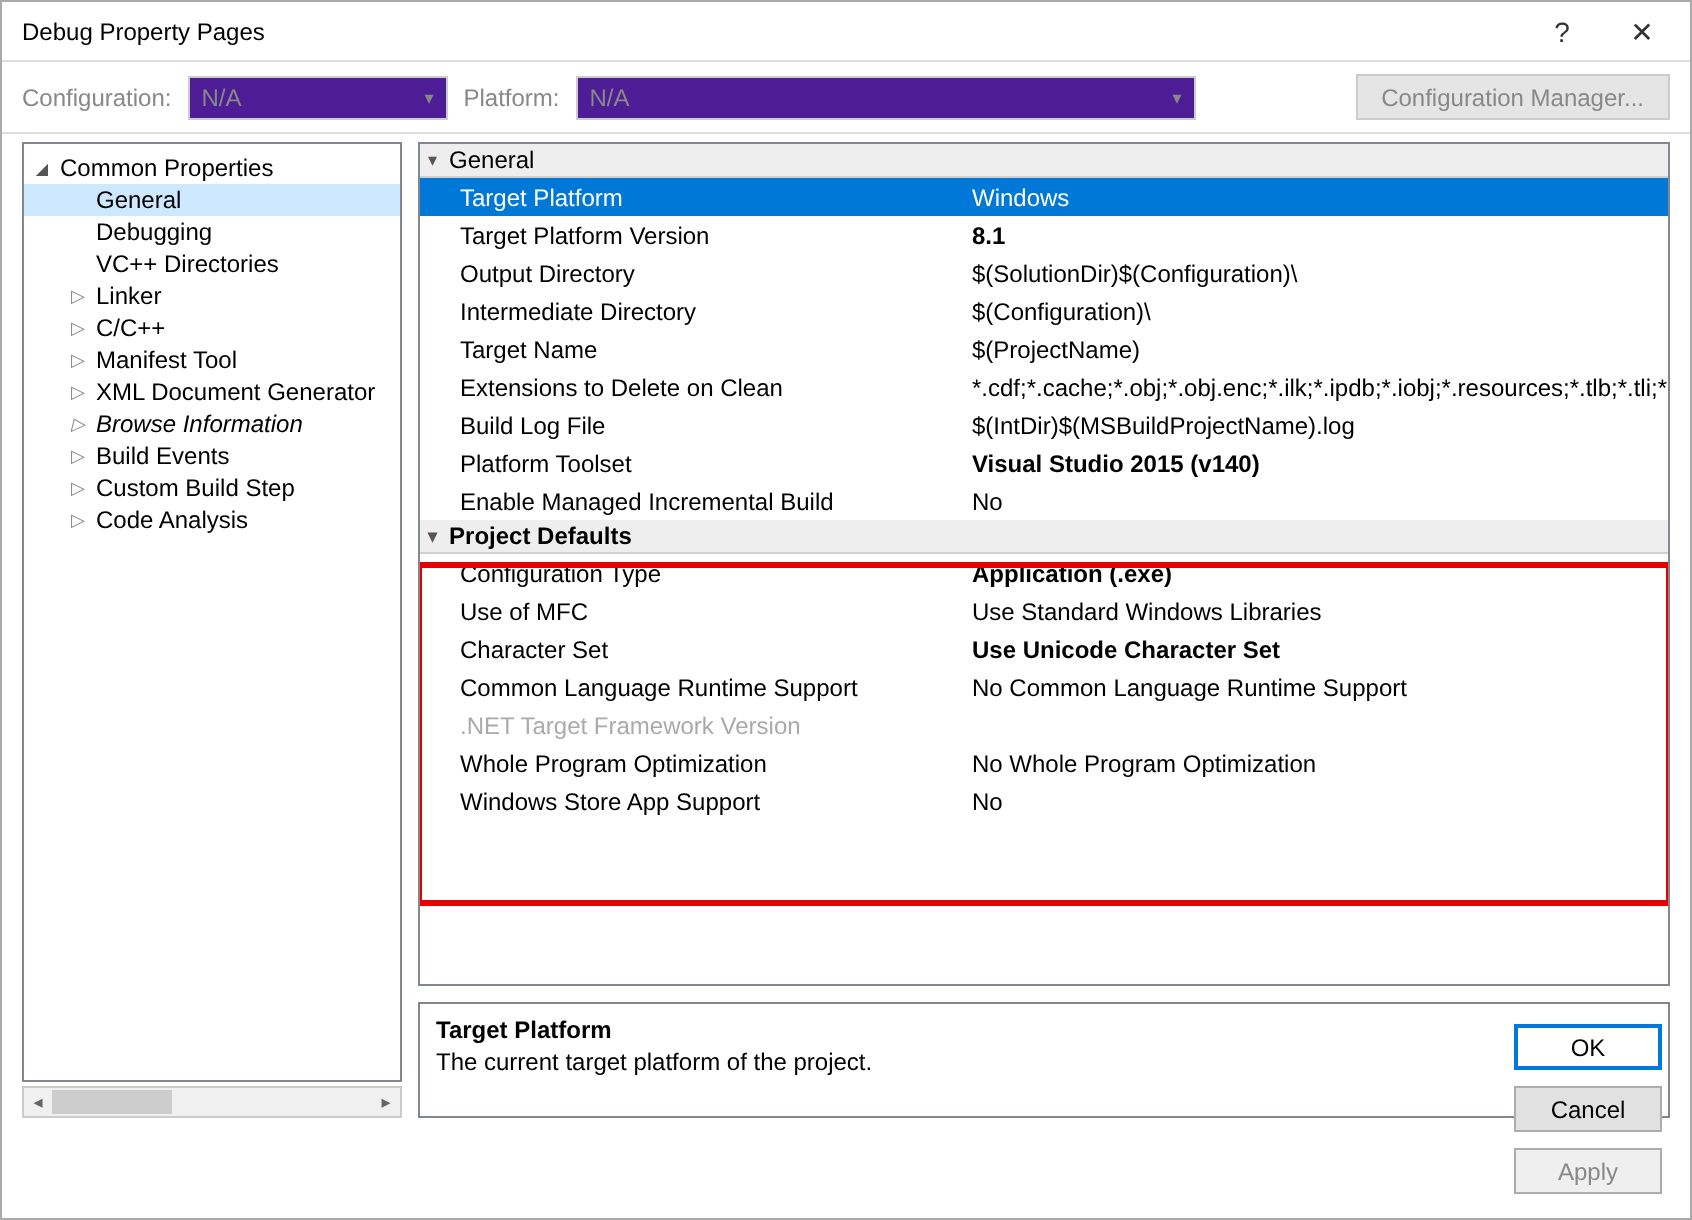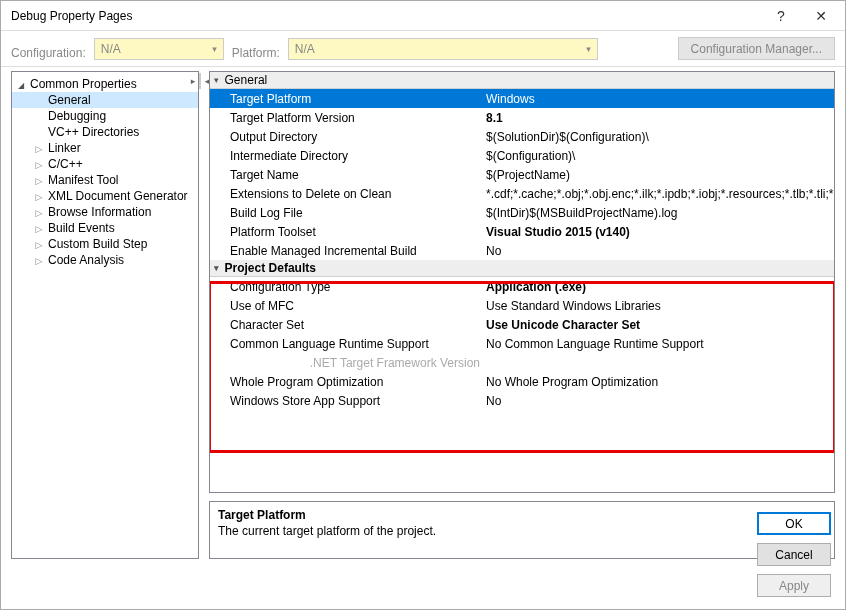--- a/index.html
+++ b/index.html
@@ -1,27 +1,27 @@
 <!DOCTYPE html>
 <html><head>
 <meta charset="utf-8">
 <style>
 * { box-sizing: border-box; margin: 0; padding: 0; }
 body { font-family: "Segoe UI", Tahoma, sans-serif; font-size: 12px; background: #fff; color: #000; width: 846px; height: 610px; overflow: hidden; border: 1px solid #aaa; position: relative; }
 .titlebar { height: 30px; display: flex; align-items: center; padding: 0 4px 0 10px; border-bottom: 1px solid #ddd; }
 .titlebar .title { flex: 1; }
 .titlebar .help, .titlebar .close { width: 40px; height: 28px; display: flex; align-items: center; justify-content: center; font-size: 14px; color: #333; }
-.toolbar { height: 36px; display: flex; align-items: flex-end; padding: 6px 10px; gap: 8px; border-bottom: 1px solid #ddd; color: #888; }
+.toolbar { height: 36px; display: flex; align-items: center; padding: 6px 10px; gap: 8px; border-bottom: 1px solid #ddd; color: #888; }
 .toolbar .lbl { color: #888; }
-.combo { border: 1px solid #ccc; background: #fef9c3; color: #888; height: 22px; padding: 0 6px; display: flex; align-items: center; justify-content: space-between; }
+.combo { border: 1px solid #ccc; background: #4c1d95; color: #888; height: 22px; padding: 0 6px; display: flex; align-items: center; justify-content: space-between; }
 .combo.cfg { width: 130px; }
 .combo.plat { width: 310px; }
 .cfgmgr { border: 1px solid #ccc; background: #e5e5e5; color: #888; height: 23px; padding: 0 12px; display: flex; align-items: center; margin-left: auto; }
 .main { position: absolute; top: 70px; bottom: 50px; left: 10px; right: 10px; display: flex; gap: 8px; }
-.treewrap { width: 190px; display: flex; flex-direction: row; }
+.treewrap { width: 190px; display: flex; flex-direction: column; }
 .tree { border: 1px solid #828790; flex: 1; padding: 4px 0; overflow: hidden; }
 .tree-item { padding: 1px 0 1px 14px; display: flex; align-items: center; gap: 4px; white-space: nowrap; }
 .tree-item.root { padding-left: 4px; }
 .tree-item.sel { background: #cde8ff; }
 .arrow { width: 10px; text-align: center; color: #555; font-size: 10px; }
 .arrow.open::before { content: "◢"; font-size: 8px; }
 .arrow.closed::before { content: "▷"; font-size: 9px; color: #888; }
 .arrow.none::before { content: ""; }
 .hscroll { height: 16px; border: 1px solid #ccc; background: #f0f0f0; margin-top: 2px; position: relative; }
 .hscroll .thumb { position: absolute; left: 14px; width: 60px; top: 1px; bottom: 1px; background: #cdcdcd; }
@@ -31,21 +31,21 @@
 .grid { border: 1px solid #828790; flex: 1; overflow: hidden; position: relative; }
 .section-hdr { background: #eee; border-bottom: 1px solid #d0d0d0; padding: 1px 4px; display: flex; align-items: center; gap: 6px; font-weight: 400; }
 .section-hdr .tw { color: #555; font-size: 9px; }
 .section-hdr.bold .sname { font-weight: 700; }
 .row { display: flex; height: 19px; align-items: center; }
 .cell-k { width: 270px; padding-left: 20px; white-space: nowrap; overflow: hidden; }
 .cell-v { flex: 1; padding-left: 6px; white-space: nowrap; overflow: hidden; }
 .row.sel { background: #0078d7; color: #fff; }
 .row.sel .cell-k { background: #0078d7; }
 .bold { font-weight: 700; }
-.disabled { color: #aaa; text-align: right; }
+.disabled { color: #aaa; }
 .redbox { position: absolute; border: 3px solid #e60000; pointer-events: none; }
 .desc { border: 1px solid #828790; height: 58px; padding: 6px 8px; }
 .desc .dtitle { font-weight: 700; margin-bottom: 2px; }
 .buttons { position: absolute; bottom: 12px; right: 14px; display: flex; gap: 8px; flex-direction: column; }
 .btn { width: 74px; height: 23px; border: 1px solid #adadad; background: #e1e1e1; display: flex; align-items: center; justify-content: center; }
 .btn.default { border: 2px solid #0078d7; background: #fff; }
 .btn.disabled { color: #888; background: #efefef; }
 .chev { font-size: 9px; color: #888; }
 </style>
 </head>
@@ -100,21 +100,21 @@
             <span>C/C++</span>
           </div>
           <div class="tree-item" style="padding-left: 22px; text-align: right;">
             <span class="arrow closed"></span>
             <span>Manifest Tool</span>
           </div>
           <div class="tree-item" style="padding-left: 22px;">
             <span class="arrow closed"></span>
             <span>XML Document Generator</span>
           </div>
-          <div class="tree-item" style="padding-left: 22px;">
+          <div class="tree-item" style="padding-left: 22px; font-style: italic;">
             <span class="arrow closed"></span>
             <span>Browse Information</span>
           </div>
           <div class="tree-item" style="padding-left: 22px;">
             <span class="arrow closed"></span>
             <span>Build Events</span>
           </div>
           <div class="tree-item" style="padding-left: 22px;">
             <span class="arrow closed"></span>
             <span>Custom Build Step</span>

